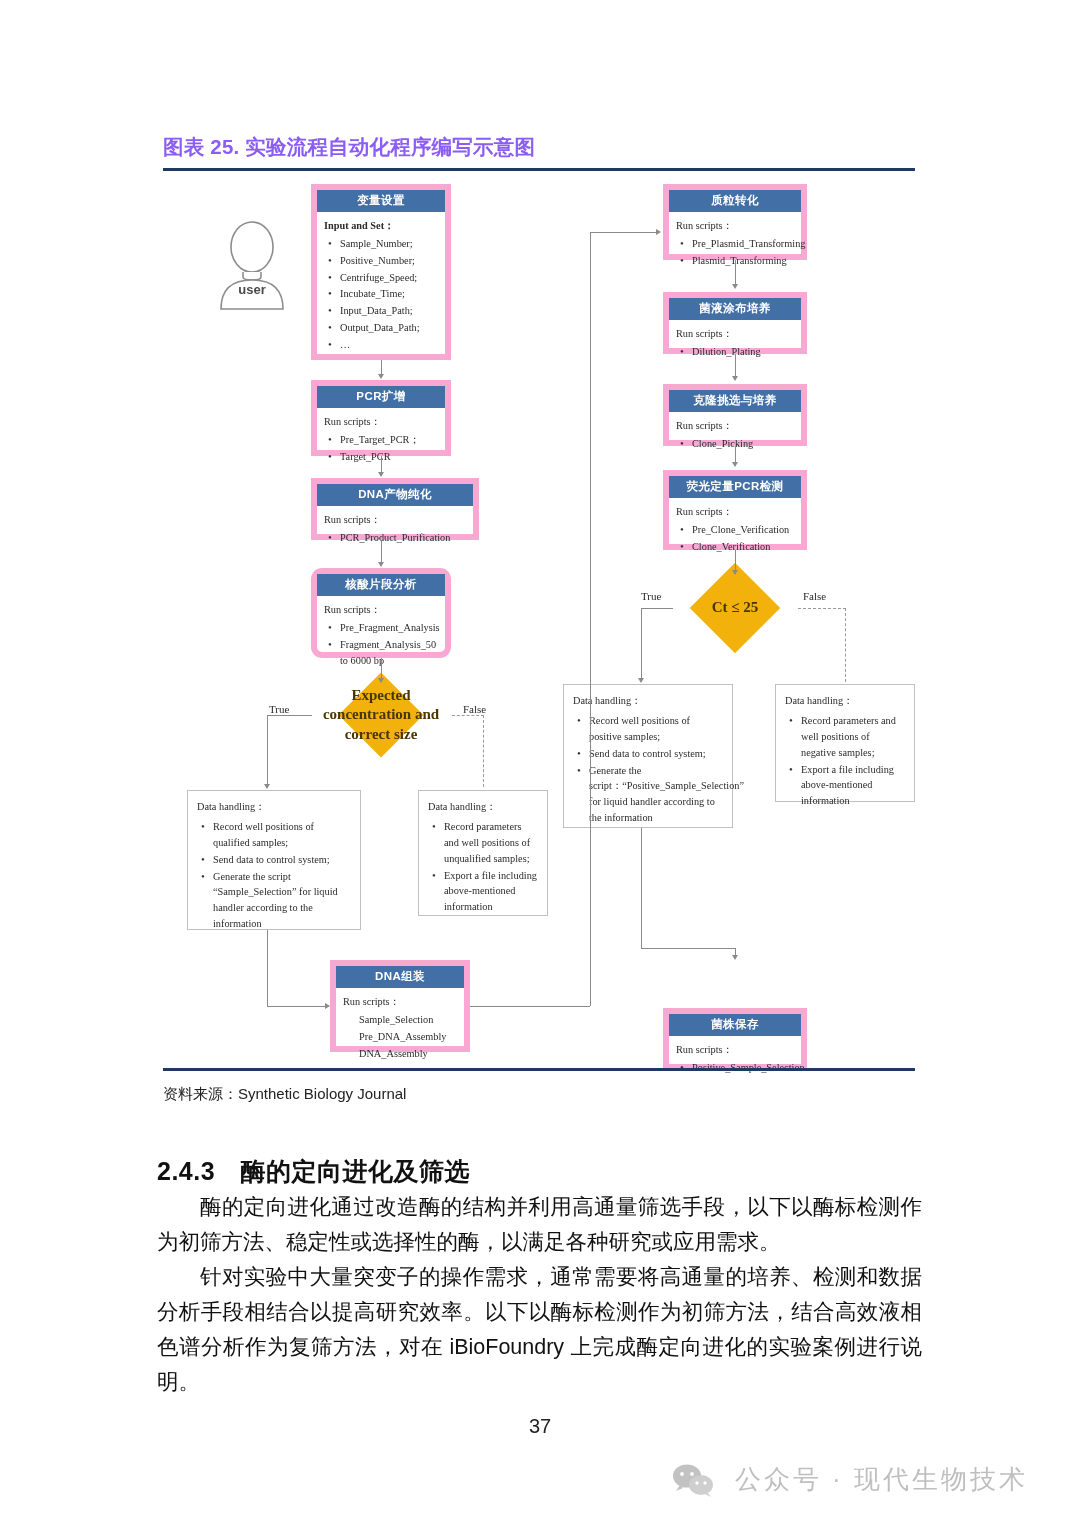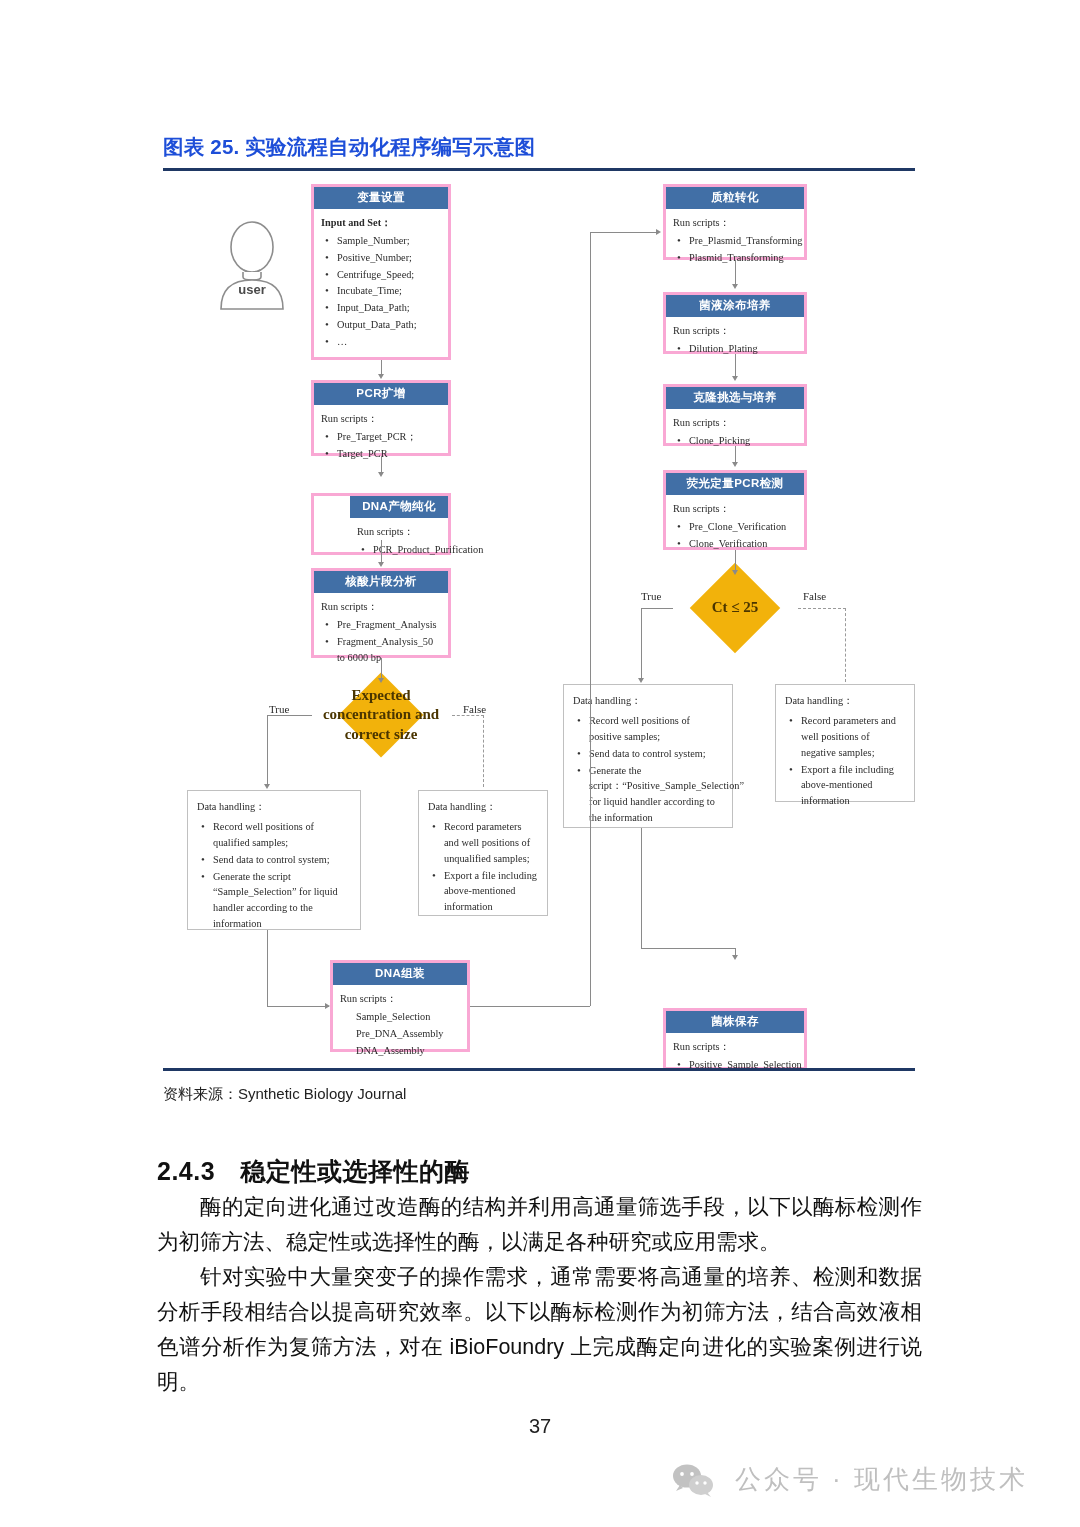--- a/index.html
+++ b/index.html
@@ -17,21 +17,21 @@
   }
 
   
   .fig-caption {
     position: absolute;
     left: 163px;
     top: 133px;
     font-size: 20.5px;
     font-weight: 700;
     letter-spacing: 0.2px;
-    color: #1d4ed8;
+    color: #8b5cf6;
     white-space: nowrap;
   }
   .rule-top {
     position: absolute;
     left: 163px;
     top: 168px;
     width: 752px;
     height: 2.5px;
     background: #1f3864;
   }
@@ -50,21 +50,21 @@
     left: 163px;
     top: 172px;
     width: 752px;
     height: 895px;
   }
 
   
   .node {
     position: absolute;
     background: #ffffff;
-    border: 3px solid #f9a8d4;
+    border: 6px solid #f9a8d4;
     box-sizing: border-box;
   }
   .node-hdr {
     background: #416fa6;
     color: #ffffff;
     text-align: center;
     font-size: 11.5px;
     font-weight: 600;
     letter-spacing: 0.4px;
     padding: 4px 2px 5px 2px;
@@ -305,31 +305,31 @@
     <div class="node-hdr">PCR扩增</div>
     <div class="node-body">
       <p class="lead">Run scripts：</p>
       <ul class="blist">
         <li>Pre_Target_PCR；</li>
         <li>Target_PCR</li>
       </ul>
     </div>
   </div>
 
-  <div class="node" style="left:148px; top:321px; width:140px; height:62px;padding-left:36px;">
+  <div class="node" style="left:148px; top:306px; width:168px; height:62px;">
     <div class="node-hdr">DNA产物纯化</div>
     <div class="node-body">
       <p class="lead">Run scripts：</p>
       <ul class="blist">
         <li>PCR_Product_Purification</li>
       </ul>
     </div>
   </div>
 
-  <div class="node" style="left:148px; top:396px; width:140px; height:90px;">
+  <div class="node" style="left:148px; top:396px; width:140px; height:90px;border-radius:11px;">
     <div class="node-hdr">核酸片段分析</div>
     <div class="node-body">
       <p class="lead">Run scripts：</p>
       <ul class="blist">
         <li>Pre_Fragment_Analysis</li>
         <li>Fragment_Analysis_50 to 6000 bp</li>
       </ul>
     </div>
   </div>
 
@@ -495,21 +495,21 @@
   <div class="ln ln-v" style="left:478px; top:656px; height:120px;"></div>
   <div class="ln ln-h" style="left:478px; top:776px; width:94px;"></div>
   <div class="ln ln-v" style="left:572px; top:776px; height:8px;"></div>
   <div class="arrow-down" style="left:568.5px; top:783px;"></div>
 
 </div>
 
 <div class="rule-bottom"></div>
 <div class="source">资料来源：Synthetic Biology Journal</div>
 
-<div class="h3">2.4.3　稳定性或选择性的酶</div>
+<div class="h3">2.4.3　酶的定向进化及筛选</div>
 <div class="para" id="para1">酶的定向进化通过改造酶的结构并利用高通量筛选手段，以下以酶标检测作为初筛方法、稳定性或选择性的酶，以满足各种研究或应用需求。</div>
 <div class="para" id="para2">针对实验中大量突变子的操作需求，通常需要将高通量的培养、检测和数据分析手段相结合以提高研究效率。以下以酶标检测作为初筛方法，结合高效液相色谱分析作为复筛方法，对在 iBioFoundry 上完成酶定向进化的实验案例进行说明。</div>
 
 <div class="pageno">37</div>
 
 <div class="watermark">
   <svg class="wm-icon" viewBox="0 0 44 34">
     <ellipse cx="16" cy="13" rx="14" ry="11.5" fill="#c2c2c2"></ellipse>
     <path d="M9 22 L5 28 L12 25 Z" fill="#c2c2c2"></path>
     <circle cx="11" cy="11" r="1.9" fill="#ffffff"></circle>

